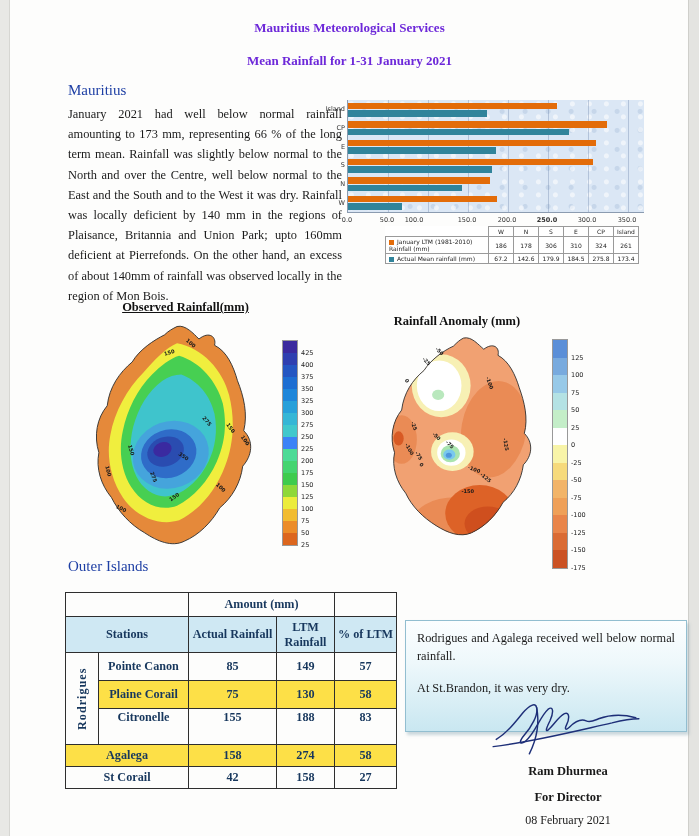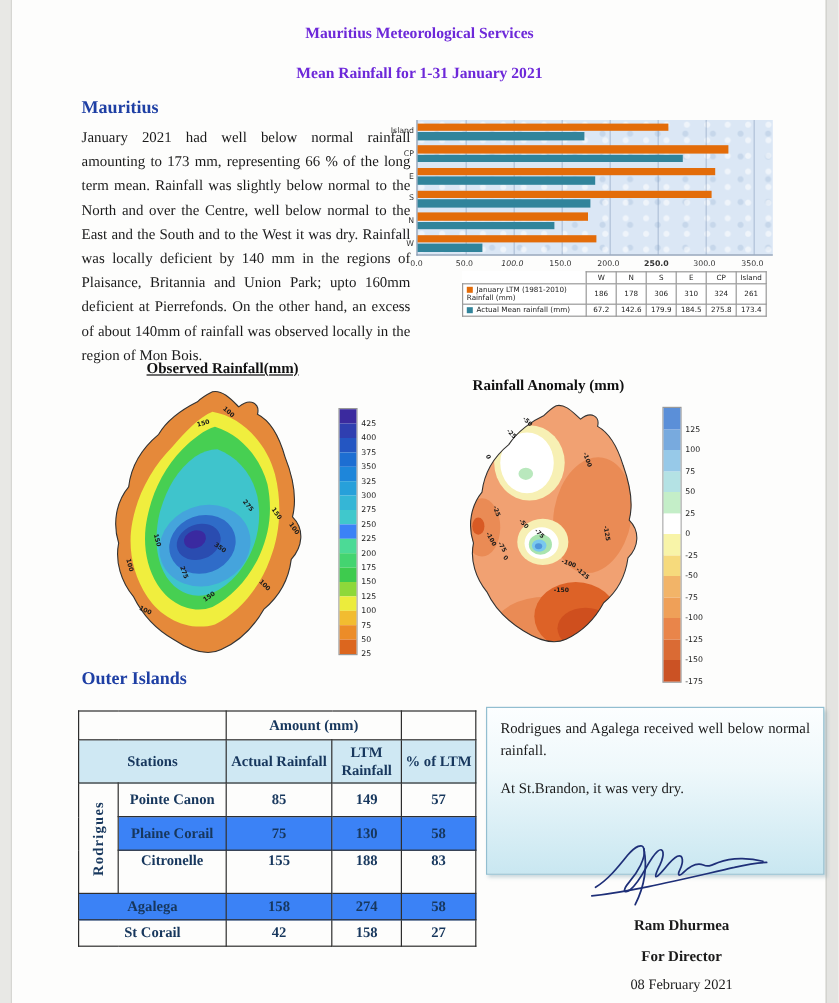--- a/index.html
+++ b/index.html
@@ -2,21 +2,21 @@
 <html><head>
 <meta charset="utf-8">
 <style>
   html,body{margin:0;padding:0;}
   #page{position:relative;width:699px;height:836px;background:#fdfdfc;overflow:hidden;
         font-family:"Liberation Serif",serif;color:#1a1a1a;}
   .edge{position:absolute;top:0;height:836px;}
   .edge-left{left:0;width:9px;background:#e8e8e5;border-right:1px solid #d6d6d2;}
   .edge-right{left:688px;width:11px;background:#e4e4e1;border-left:1px solid #cfcfcb;}
   .doc-title{position:absolute;left:0;width:699px;text-align:center;font-weight:bold;font-size:13px;color:#6d28d9;}
-  .sec-heading{position:absolute;font-weight:bold;font-size:15px;color:#1e3fa4;}
+  .sec-heading{position:absolute;font-weight:normal;font-size:15px;color:#1e3fa4;}
   .para{position:absolute;left:68px;width:274px;font-size:12.4px;line-height:20.2px;text-align:justify;}
   
   #chart{position:absolute;left:333px;top:97px;width:315px;height:186px;font-family:"DejaVu Sans",sans-serif;}
   #plot{position:absolute;left:14px;top:3px;width:296px;height:112px;
         background-color:#dbe7f5;
         background-image:radial-gradient(circle at 20% 30%, rgba(255,255,255,.55) 2px, transparent 3px),
                          radial-gradient(circle at 70% 60%, rgba(160,185,215,.35) 2px, transparent 3px);
         background-size:17px 13px,23px 19px;
         border-left:1px solid #8b9bb0;border-bottom:1px solid #8b9bb0;}
   .gridline{position:absolute;top:0;width:1px;height:112px;background:rgba(110,135,170,.38);}
@@ -33,24 +33,24 @@
   .map-title{position:absolute;text-align:center;font-weight:bold;font-size:12.5px;color:#111;}
   .map-svg{position:absolute;}
   .cbar{position:absolute;font-family:"DejaVu Sans",sans-serif;}
   .cbar-seg{position:relative;width:14px;}
   .cbar-lab{position:absolute;left:18px;bottom:-4px;font-size:6.5px;color:#222;}
   
   .oi-table{position:absolute;left:65px;top:592px;border-collapse:collapse;table-layout:fixed;
             font-size:12.2px;font-weight:bold;color:#17375d;text-align:center;}
   .oi-table td{border:1.3px solid #2e2e2e;padding:1px 2px;}
   .oi-table .hdr-bg{background:#cfe8f3;}
-  .oi-table .hl{background:#3b82f6;}
+  .oi-table .hl{background:#fde047;}
   .oi-table .vert{writing-mode:vertical-rl;transform:rotate(180deg);letter-spacing:1px;width:30px;}
   
-  #note-box{position:absolute;left:405px;top:589px;width:282px;height:140px;box-sizing:border-box;
+  #note-box{position:absolute;left:405px;top:620px;width:282px;height:112px;box-sizing:border-box;
             border:1px solid #92bed0;padding:8px 11px;
             background:linear-gradient(180deg,#fcfeff 0%,#eef8fb 38%,#c9e7f1 100%);
             box-shadow:2px 3px 3px rgba(110,145,160,.35);
             font-size:12.3px;line-height:18px;text-align:justify;}
   #note-box p{margin:0 0 14px 0;}
   .sig-block{position:absolute;left:478px;width:180px;text-align:center;}
   .b{font-weight:bold;}
 </style>
 </head>
 <body>
@@ -118,21 +118,21 @@
         <td>142.6</td>
         <td>179.9</td>
         <td>184.5</td>
         <td>275.8</td>
         <td>173.4</td>
       </tr>
     </tbody>
       </table>
   <div class="xtick" style="left: 14px;">0.0</div>
       <div class="xtick" style="left: 54px;">50.0</div>
-      <div class="xtick" style="left: 94px; font-style: italic;">100.0</div>
+      <div class="xtick" style="left: 81px;">100.0</div>
       <div class="xtick" style="left: 134px;">150.0</div>
       <div class="xtick" style="left: 174px;">200.0</div>
       <div class="xtick" style="left: 214px; font-weight: bold;">250.0</div>
       <div class="xtick" style="left: 254px;">300.0</div>
       <div class="xtick" style="left: 294px;">350.0</div>
       <div class="cat-label" style="top: 8.33333px; right: auto; left: -28px; width: 40px; text-align: right;">Island</div>
       <div class="cat-label" style="top: 27px; right: auto; left: -28px; width: 40px; text-align: right;">CP</div>
       <div class="cat-label" style="top: 45.6667px; right: auto; left: -28px; width: 40px; text-align: right;">E</div>
       <div class="cat-label" style="top: 64.3333px; right: auto; left: -28px; width: 40px; text-align: right;">S</div>
       <div class="cat-label" style="top: 83px; right: auto; left: -28px; width: 40px; text-align: right;">N</div>

